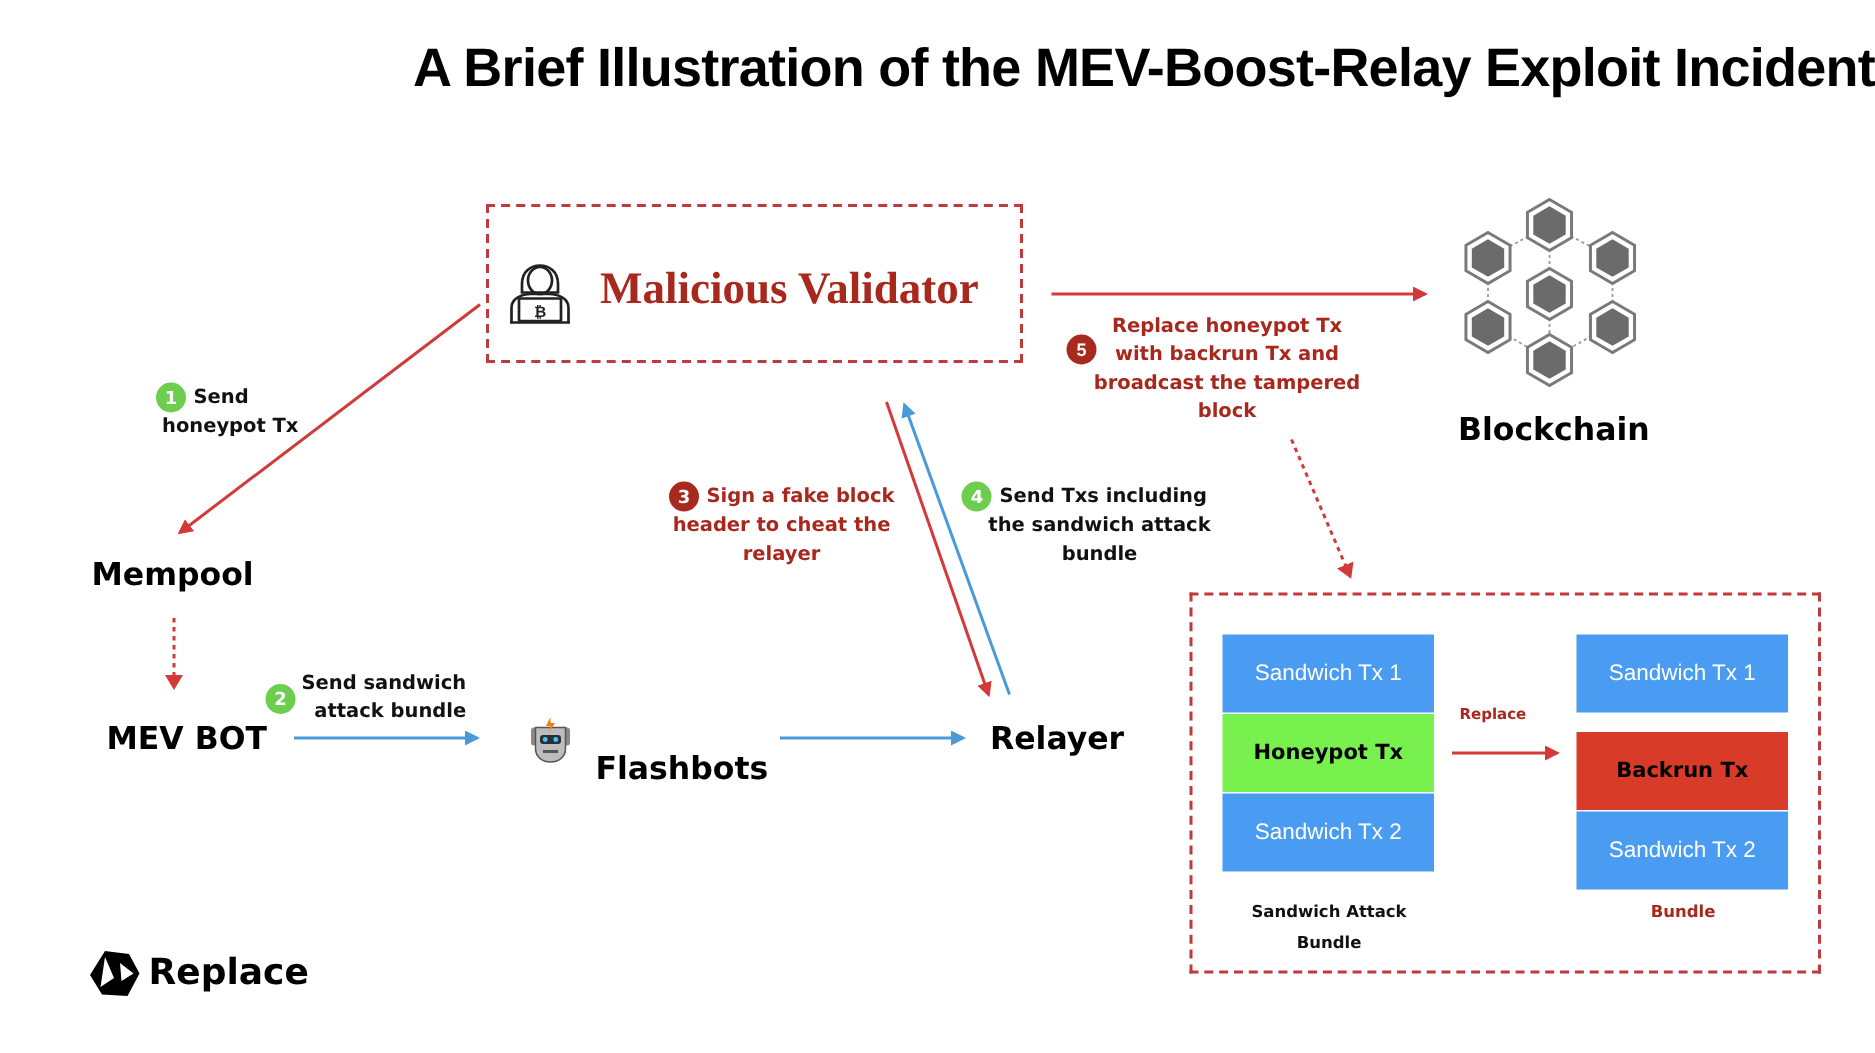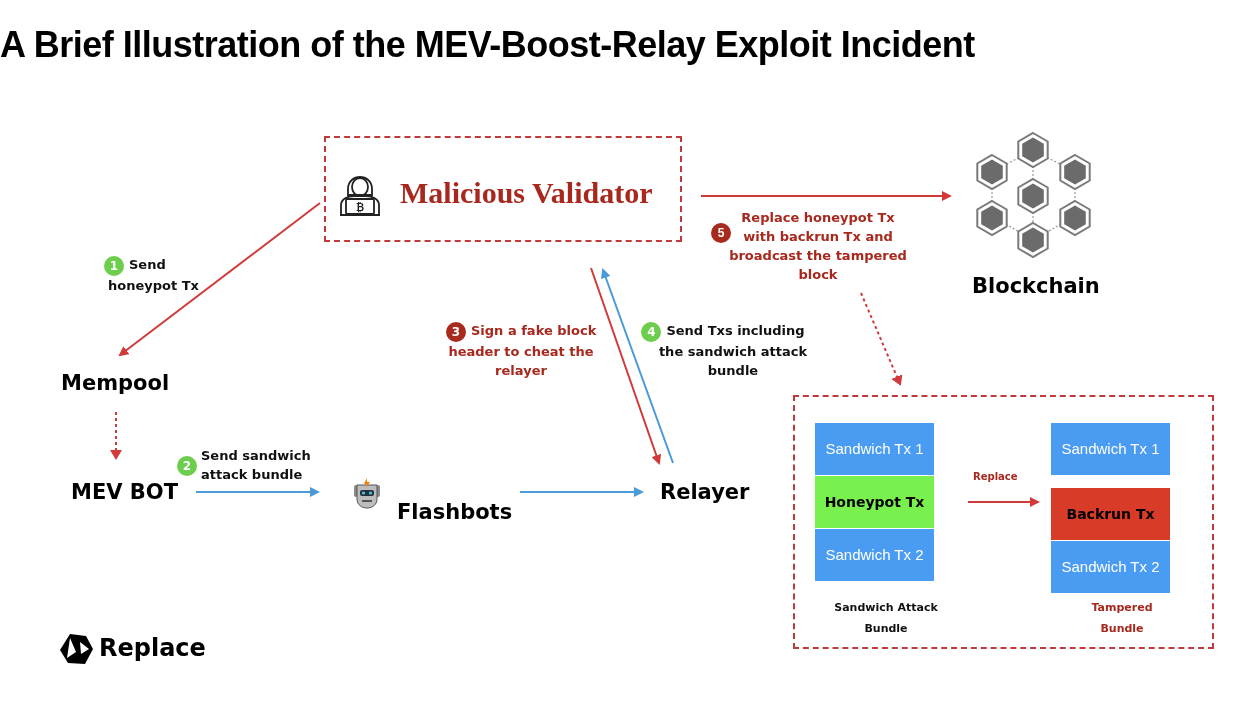--- a/index.html
+++ b/index.html
@@ -1,30 +1,30 @@
 <!DOCTYPE html>
 <html><head>
   <meta charset="utf-8">
   <style>
     html, body { margin: 0; padding: 0; background: #ffffff; }
     body { width: 1250px; height: 702px; position: relative; overflow: hidden; font-family: "Liberation Sans", sans-serif; }
     .abs { position: absolute; }
-    #title { left: 0; top: 24px; width: 1250px; text-align: left; font-size: 36px; font-weight: bold; color: #000; letter-spacing: -0.5px; }
+    #title { left: 0; top: 24px; width: 1250px; text-align: right; font-size: 36px; font-weight: bold; color: #000; letter-spacing: -0.5px; }
     #arrows { position: absolute; left: 0; top: 0; }
     .validator-box { left: 324px; top: 136px; width: 358px; height: 106px; border: 2px dashed #c0393b; box-sizing: border-box; }
     .validator-label { left: 400px; top: 176px; font-family: "Liberation Serif", serif; font-weight: bold; font-size: 30px; color: #a8281e; white-space: nowrap; }
     .node-label { font-family: "DejaVu Sans", sans-serif; font-weight: bold; font-size: 21px; color: #000; white-space: nowrap; }
     .note { font-family: "DejaVu Sans", sans-serif; font-weight: bold; font-size: 13px; line-height: 19px; text-align: center; white-space: nowrap; }
     .note.red { color: #a8281e; }
     .note.black { color: #111; }
     .badge { display: inline-block; width: 20px; height: 20px; border-radius: 50%; color: #fff; font-size: 12px; line-height: 20px; text-align: center; font-weight: bold; vertical-align: middle; margin-right: 5px; }
     .badge.green { background: #6cce4c; }
     .badge.darkred { background: #a82a1e; }
     .bundle-box { left: 793px; top: 395px; width: 421px; height: 254px; border: 2px dashed #c0393b; box-sizing: border-box; }
-    .tx { width: 119px; height: 52px; line-height: 52px; text-align: center; font-size: 15px; box-sizing: border-box; }
+    .tx { width: 141px; height: 52px; line-height: 52px; text-align: center; font-size: 15px; box-sizing: border-box; }
     .tx.blue { background: #4a9cf3; color: #fff; }
     .tx.green { background: #78f04e; color: #000; font-weight: bold; font-family: "DejaVu Sans", sans-serif; font-size: 14px; }
     .tx.red { background: #d83b27; color: #000; font-weight: bold; font-family: "DejaVu Sans", sans-serif; font-size: 14px; margin-top: 12px; }
     .col { display: flex; flex-direction: column; gap: 1px; }
     .bundle-caption { font-family: "DejaVu Sans", sans-serif; font-weight: bold; font-size: 11px; line-height: 21px; text-align: center; width: 180px; }
     .logo-text { font-family: "DejaVu Sans", sans-serif; font-weight: bold; font-size: 24px; color: #000; }
   </style>
 </head>
 <body>
 
@@ -125,21 +125,21 @@
 <div class="abs node-label" style="left:660px; top:480px;">Relayer</div>
 
 <div class="abs note black" style="left:104px; top:255px; text-align:left;">
   <div><span class="badge green">1</span><span>Send</span></div>
   <div style="margin-left:4px;">honeypot Tx</div>
 </div>
 
 <div class="abs note black" style="left:177px; top:446px; text-align:left;">
   <div style="position:relative;">
     <span class="badge green" style="position:absolute; left:0; top:10px;">2</span>
-    <div style="margin-left:24px; text-align:left;">
+    <div style="margin-left:24px; text-align:right;">
       <div>Send sandwich</div>
       <div>attack bundle</div>
     </div>
   </div>
 </div>
 
 <div class="abs note red" style="left:446px; top:321px; width:150px;">
   <div><span class="badge darkred">3</span><span>Sign a fake block</span></div>
   <div>header to cheat the</div>
   <div>relayer</div>
@@ -174,21 +174,20 @@
 </div>
 
 <div class="abs" style="left:973px; top:471px; font-family:'DejaVu Sans',sans-serif; font-weight:bold; font-size:10px; color:#a8281e;">Replace</div>
 
 <div class="abs col" style="left:1051px; top:423px;">
   <div class="tx blue">Sandwich Tx 1</div>
   <div class="tx red">Backrun Tx</div>
   <div class="tx blue">Sandwich Tx 2</div>
 </div>
 <div class="abs bundle-caption" style="left:1032px; top:597px; color:#a8281e;">
-  <div>Tampered</div>
   <div>Bundle</div>
 </div>
 
 <div class="abs" style="left:58px; top:632px; width:36px; height:34px;">
   <svg width="36" height="34" viewBox="0 0 36 34">
     <path d="M12,2 L28,4 L35,17 L27,32 L10,31 L2,18 Z" fill="#000"></path>
     <path d="M12,6 L18,20 L9,26 Z" fill="#fff"></path>
     <path d="M22,10 L31,17 L23,22 Z" fill="#fff"></path>
   </svg>
 </div>

